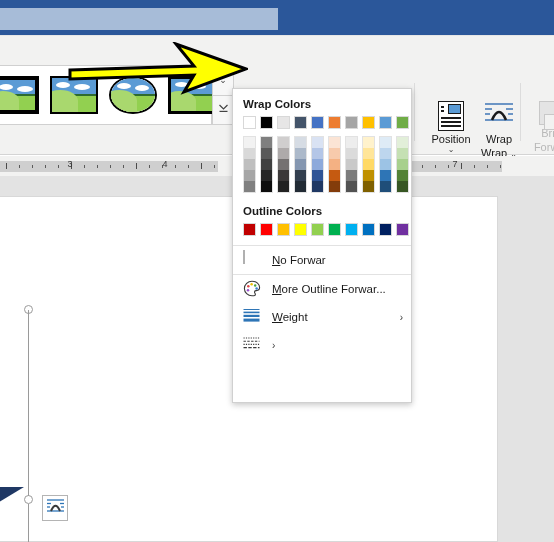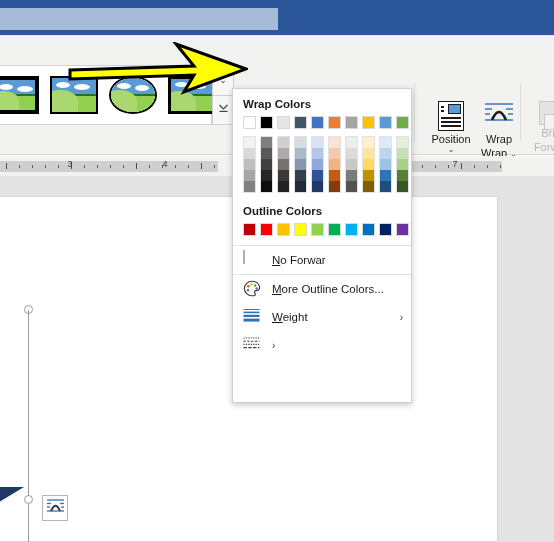--- a/index.html
+++ b/index.html
@@ -512,21 +512,21 @@
         <svg width="18" height="17" viewBox="0 0 18 17">
           <path d="M9 1.2 C13.5 1.2 16.6 4 16.6 7.6 C16.6 10 14.8 10.6 13.3 10.6 C12.2 10.6 11.5 11.2 11.5 12 C11.5 13 12.4 13.4 12.4 14.4 C12.4 15.3 11.4 15.8 9 15.8 C4.8 15.8 1.4 12.6 1.4 8.5 C1.4 4.4 4.8 1.2 9 1.2 Z" fill="none" stroke="#3a3a3a" stroke-width="1.1"></path>
           <circle cx="5.3" cy="6.2" r="1.25" fill="#e04848"></circle>
           <circle cx="8.6" cy="4.3" r="1.25" fill="#f0c000"></circle>
           <circle cx="12.2" cy="5.4" r="1.25" fill="#4aa33c"></circle>
           <circle cx="13.6" cy="8.4" r="1.25" fill="#3a7fd0"></circle>
           <circle cx="5.0" cy="10.2" r="1.25" fill="#9a4fd0"></circle>
         </svg>
       </span>
       <span class="mi-text">
-        <u>M</u><span>ore Outline Colors...</span>
+        <u>M</u><span>ore Outline Forwar...</span>
       </span>
     </div>
 
     <div class="mi">
       <span class="mi-ico">
         <svg width="17" height="15" viewBox="0 0 17 15">
           <rect x="0.5" y="1" width="16" height="1" fill="#2e75b6"></rect>
           <rect x="0.5" y="3.6" width="16" height="1.6" fill="#2e75b6"></rect>
           <rect x="0.5" y="6.8" width="16" height="2.2" fill="#2e75b6"></rect>
           <rect x="0.5" y="10.6" width="16" height="3" fill="#2e75b6"></rect>

